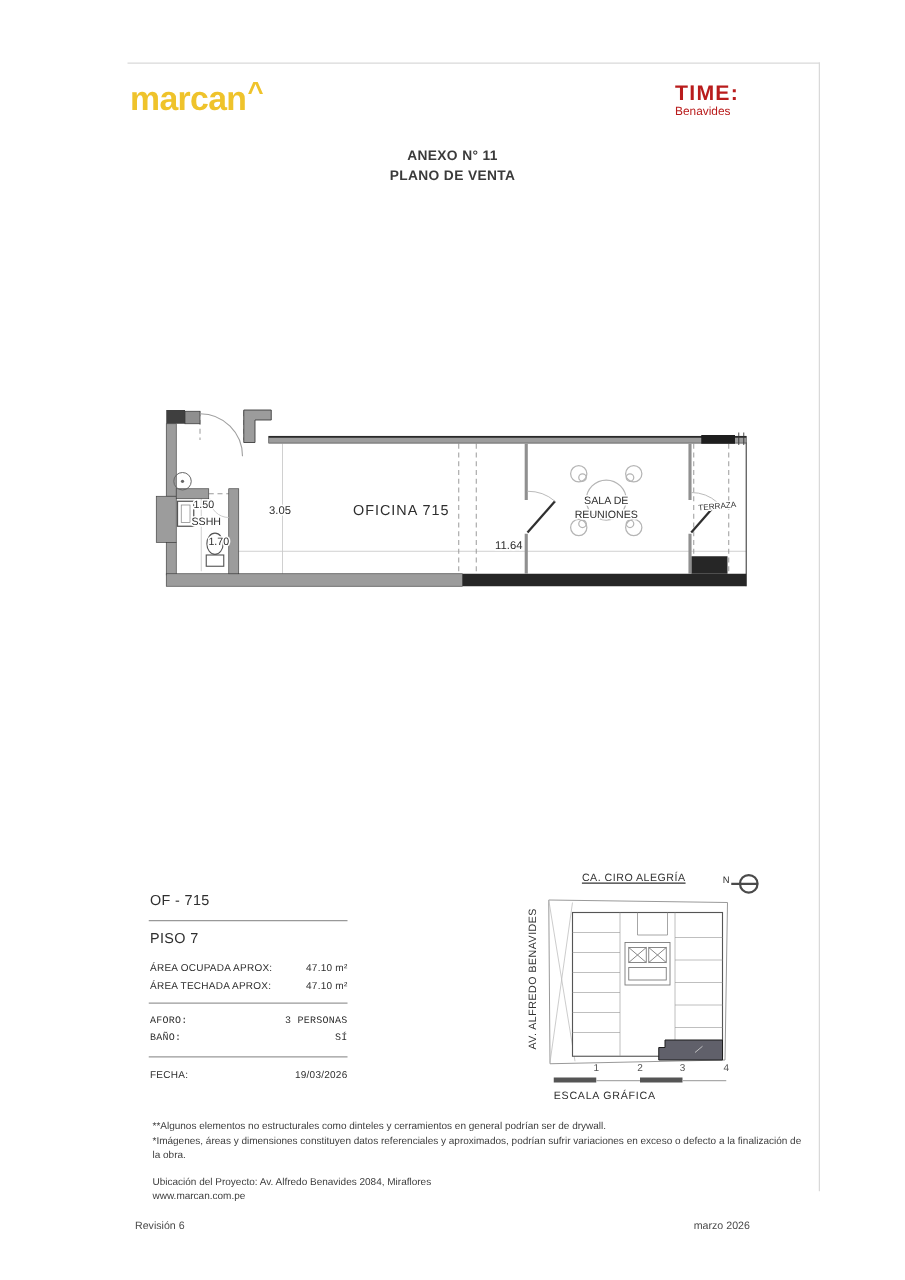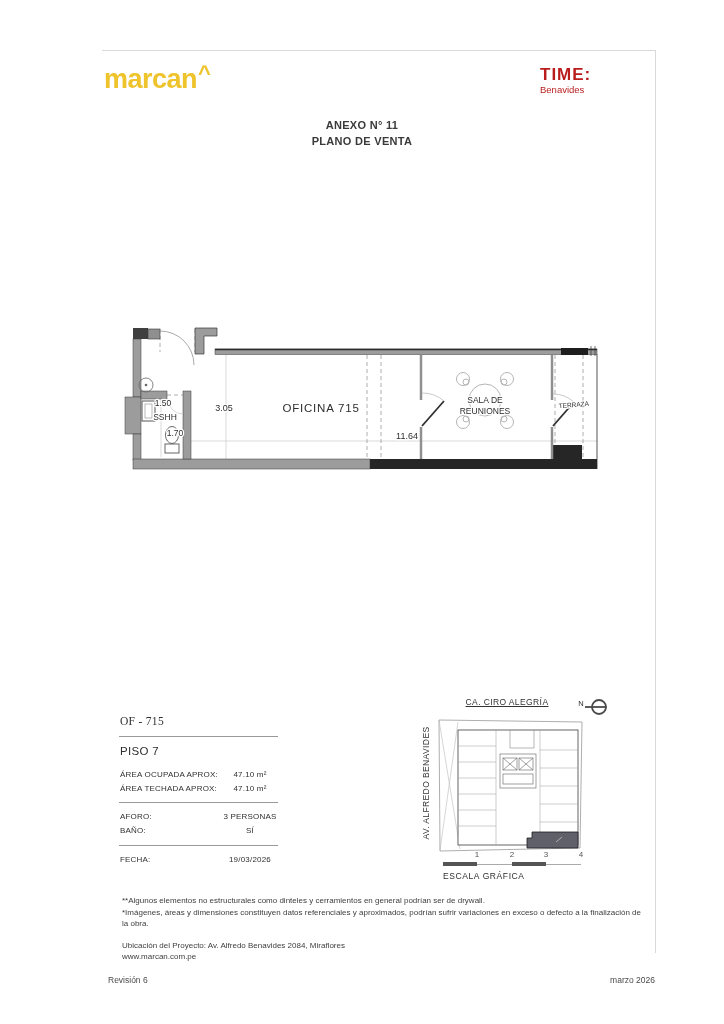--- a/index.html
+++ b/index.html
@@ -21,33 +21,33 @@
   
   .street-top{left:437px;top:697px;width:140px;text-align:center;font-size:8.5px;letter-spacing:0.4px;color:#333;text-decoration:underline;}
   .street-left{left:347px;top:777px;width:160px;height:12px;text-align:center;font-size:8.5px;letter-spacing:0.4px;color:#333;transform:rotate(-90deg);}
   .tick{top:850px;width:12px;text-align:center;font-size:8px;color:#555;}
   .scalebar{left:443px;top:862px;width:139px;height:4px;display:flex;align-items:center;}
   .scalebar .dk{width:34px;height:4px;background:#555;}
   .scalebar .lt{width:35px;height:1px;background:#aaa;}
   .scale-label{left:443px;top:871px;font-size:8.5px;letter-spacing:0.6px;color:#2f2f2f;}
   
   .info{left:119px;top:712px;width:159px;color:#2f2f2f;}
-  .info .unit{font-size:11.5px;letter-spacing:0.3px;padding:3px 0 9px 1px;border-bottom:1px solid #999;font-family:Liberation Serif, serif;}
+  .info .unit{font-size:11.5px;letter-spacing:0.3px;padding:3px 0 9px 1px;border-bottom:1px solid #999;}
   .info .floor{font-size:11.5px;letter-spacing:0.3px;padding:8px 0 10px 1px;}
   .info .grp{padding:0 0 7px 0;border-bottom:1px solid #999;}
-  .info .grp2{padding:6px 0 8px 0;border-bottom:1px solid #999;}
+  .info .grp2{padding:6px 0 8px 0;border-bottom:1px solid #999;font-family:Liberation Mono, monospace;}
   .info .grp3{padding:6px 0 0 0;}
   .irow{display:flex;align-items:baseline;padding:2.5px 0;}
   .irow .lbl{width:102px;font-size:8px;letter-spacing:0.2px;padding-left:1px;}
-  .irow .val{flex:1;text-align:center;font-size:8px;letter-spacing:0.2px;}
+  .irow .val{flex:1;text-align:right;font-size:8px;letter-spacing:0.2px;}
   
   .notes{left:122px;top:895px;width:523px;font-size:8px;line-height:11.5px;color:#3d3d3d;}
   .notes .blk2{margin-top:10px;}
   .footer-l{left:108px;top:975px;font-size:8.5px;color:#4a4a4a;}
-  .footer-r{left:555px;top:975px;width:100px;text-align:right;font-size:8.5px;color:#4a4a4a;}
+  .footer-r{left:555px;top:975px;width:100px;font-size:8.5px;color:#4a4a4a;}
 </style>
 </head>
 <body>
 
 <div id="page">
 
   <div class="abs frame-line" style="left:102px;top:50px;width:554px;height:1px;"></div>
   <div class="abs frame-line" style="left:655px;top:50px;width:1px;height:903px;"></div>
 
   <div class="abs logo"><span>marcan</span><span class="caret">^</span></div>

